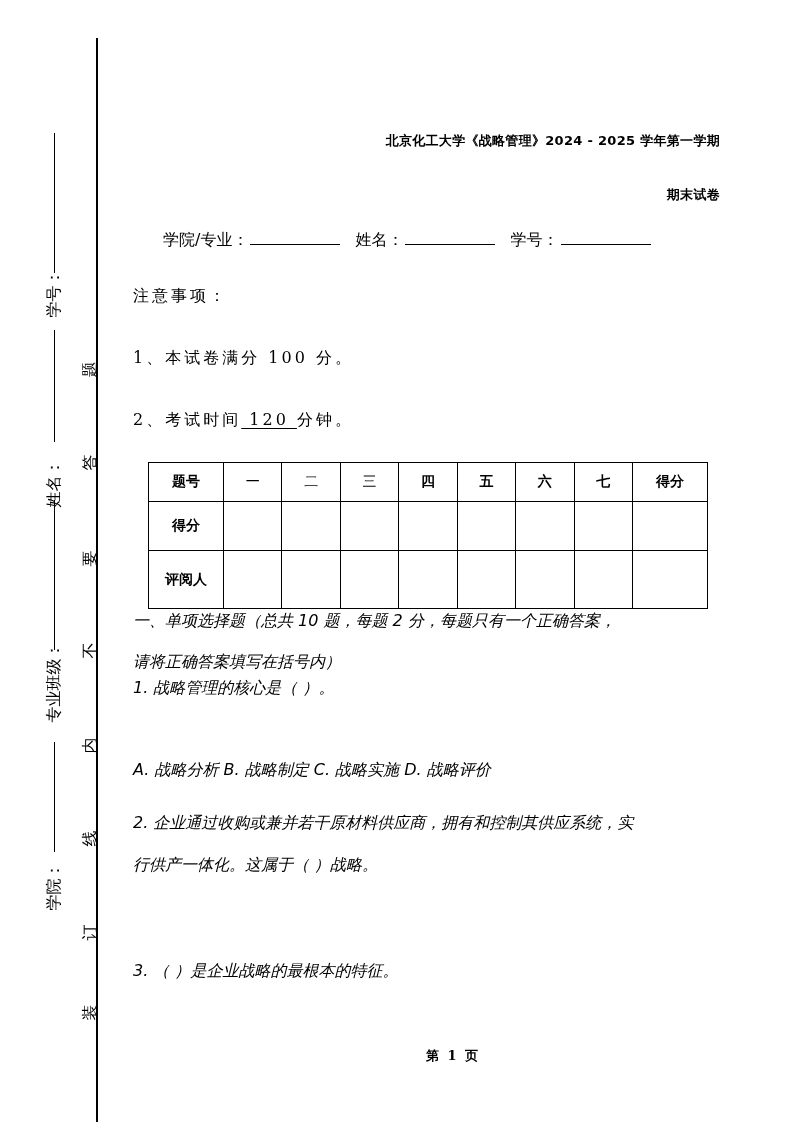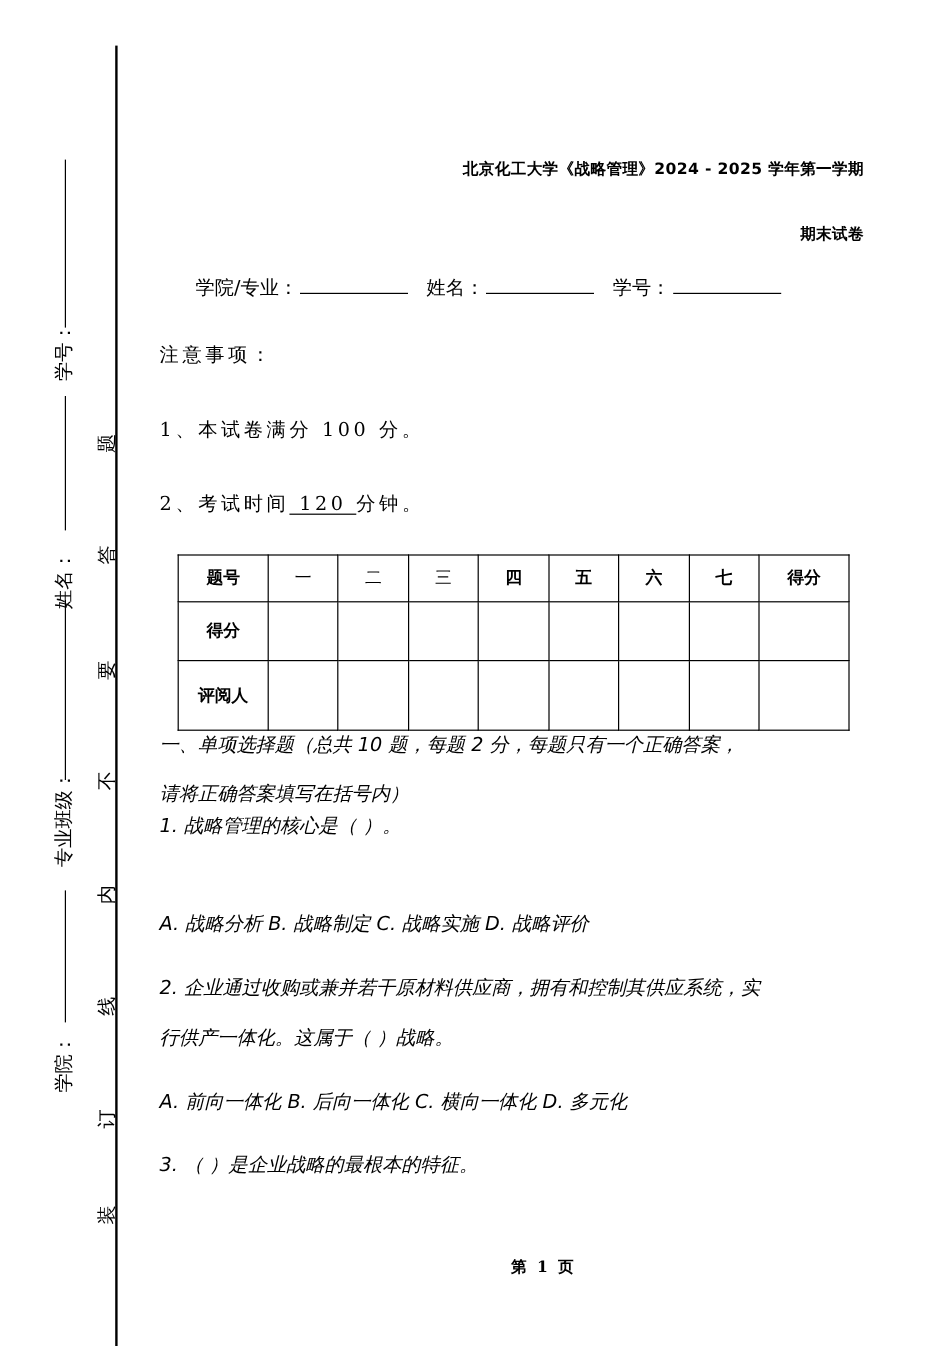--- a/index.html
+++ b/index.html
@@ -108,18 +108,17 @@
     </table>
 
   <div class="line sans" style="top:611px;">一、单项选择题（总共 10 题，每题 2 分，每题只有一个正确答案，</div>
   <div class="line sans" style="top:652px;">请将正确答案填写在括号内）</div>
 
   <div class="line sans" style="top:678px;">1. 战略管理的核心是（   ）。</div>
   <div class="line sans" style="top:760px;">A. 战略分析   B. 战略制定   C. 战略实施   D. 战略评价</div>
 
   <div class="line sans" style="top:813px;">2. 企业通过收购或兼并若干原材料供应商，拥有和控制其供应系统，实</div>
   <div class="line sans" style="top:855px;">行供产一体化。这属于（   ）战略。</div>
-  <div class="line sans" style="top:908px;">A. 前向一体化   B. 后向一体化   C. 横向一体化   D. 多元化</div>
 
   <div class="line sans" style="top:961px;">3. （   ）是企业战略的最根本的特征。</div>
 
   <div class="footer">第 1 页</div>
 </div>
 
 </body></html>

